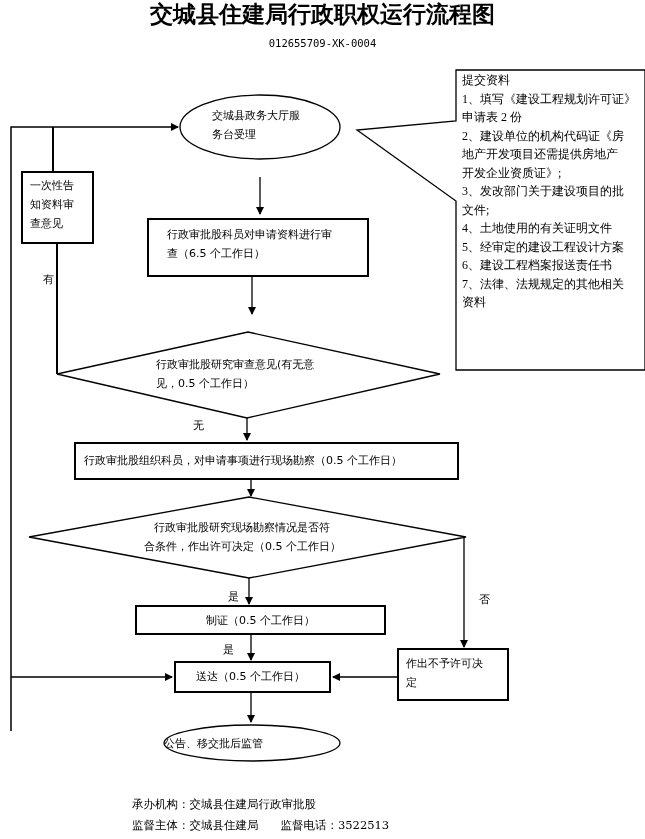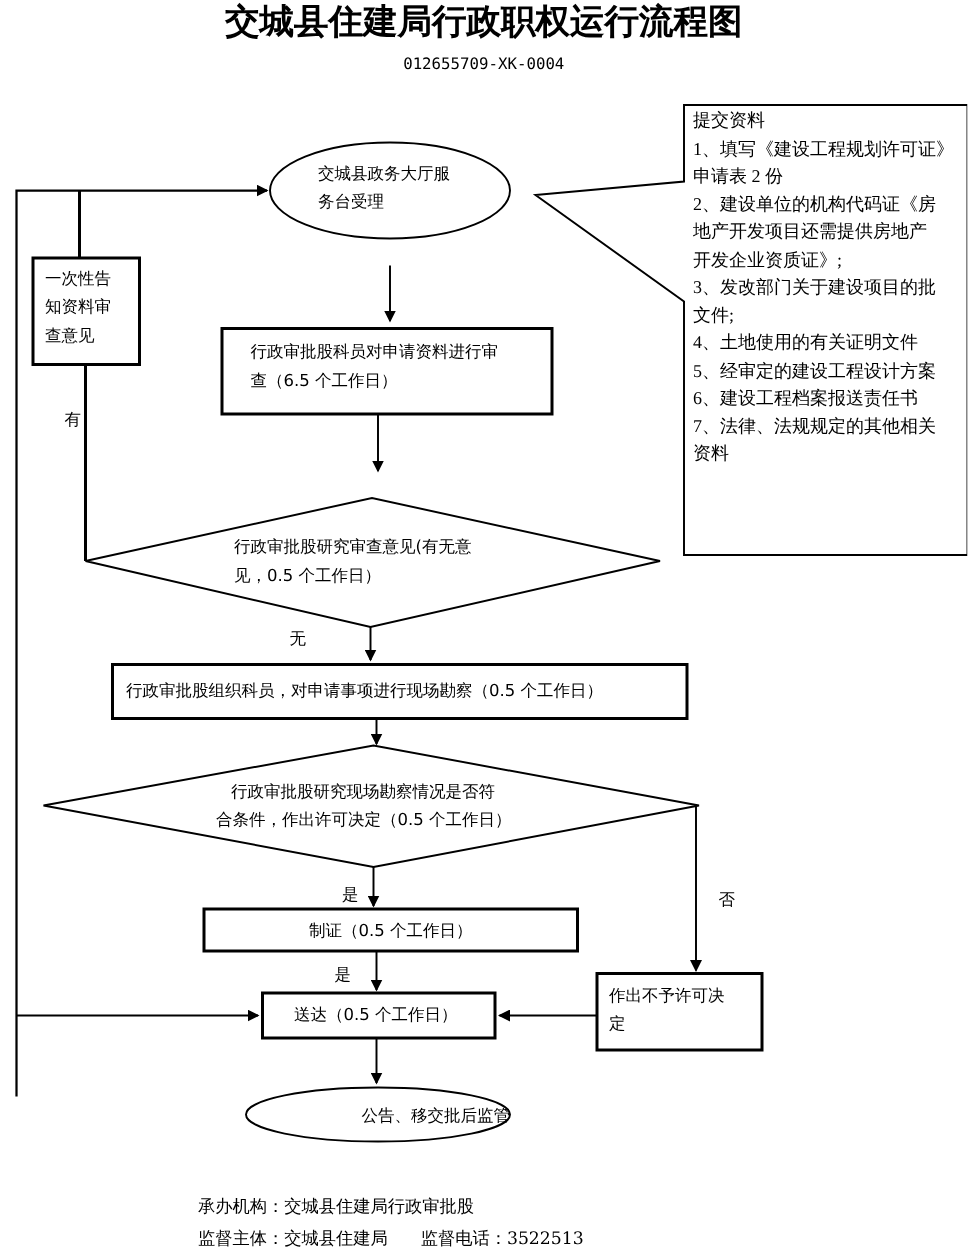--- a/index.html
+++ b/index.html
@@ -116,21 +116,21 @@
 
 <div class="node-text" style="left:196px; top:667px; width:146px;">
   <div>送达（0.5 个工作日）</div>
 </div>
 
 <div class="node-text" style="left:406px; top:654px; width:100px;">
   <div>作出不予许可决</div>
   <div>定</div>
 </div>
 
-<div class="node-text" style="left:164px; top:734px; width:176px; text-align:right;">
+<div class="node-text" style="left:164px; top:734px; width:176px; text-align:left;">
   <div>公告、移交批后监管</div>
 </div>
 
 <div class="label" style="left:43px; top:273px;">有</div>
 <div class="label" style="left:193px; top:419px;">无</div>
 <div class="label" style="left:228px; top:590px;">是</div>
 <div class="label" style="left:223px; top:643px;">是</div>
 <div class="label" style="left:479px; top:593px;">否</div>
 
 <div id="footer">

